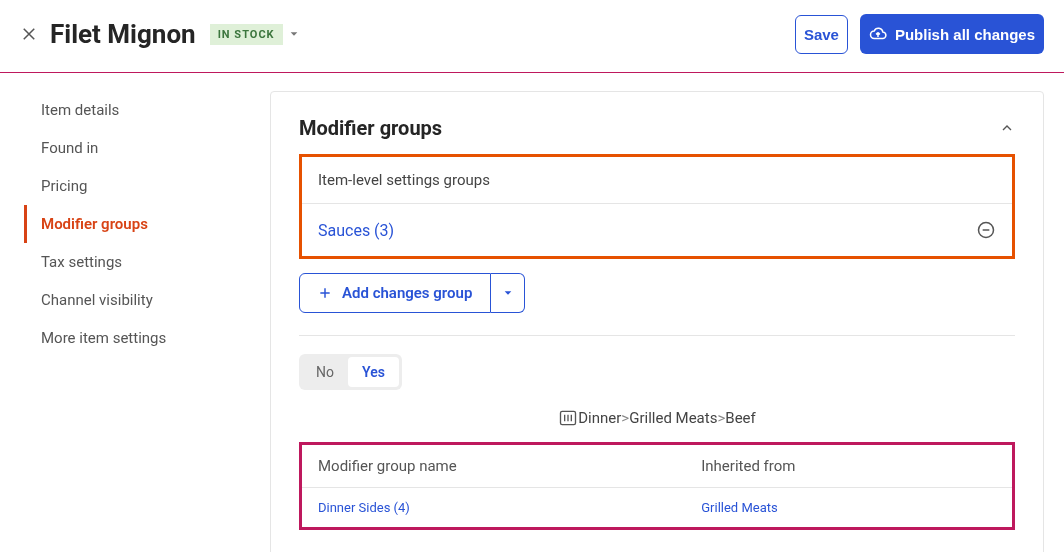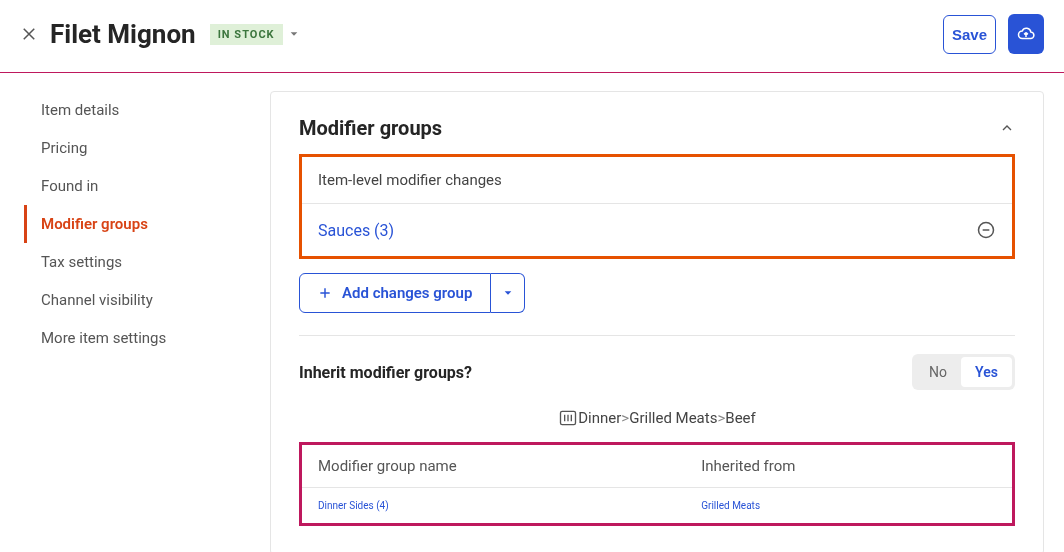--- a/index.html
+++ b/index.html
@@ -35,21 +35,21 @@
   .inherit-title { font-size: 16px; font-weight: 700; flex: 1; }
   .toggle { background: #ededed; border-radius: 6px; display: flex; padding: 3px; }
   .tog-opt { font-size: 14px; padding: 7px 14px; border-radius: 4px; cursor: pointer; color: #666; text-align: center; }
   .tog-opt.active { background: #fff; color: #2953d6; font-weight: 600; }
   .crumbs { display: flex; align-items: center; gap: 0; margin-top: 18px; font-size: 15px; color: #444; justify-content: center; }
   .crumb-sep { color: #888; }
   .menu-icon { width: 20px; height: 20px; }
   .inh-table { border: 3px solid #be185d; margin-top: 14px; }
   .t-head, .t-row { display: flex; padding: 12px 16px; }
   .t-head { color: #555; font-size: 15px; border-bottom: 1px solid #e5e5e5; }
-  .t-row { font-size: 10px; }
+  .t-row { font-size: 13px; }
   .col-a { flex: 1.3; }
   .col-b { flex: 1; }
   .link { color: #2953d6; cursor: pointer; }
 </style>
 </head>
 <body>
 
 <div class="header">
   <svg class="close-x" viewBox="0 0 24 24" fill="none" stroke="#555" stroke-width="2">
       <path d="M5 5l14 14M19 5L5 19"></path>
@@ -63,44 +63,45 @@
   </div>
   <div class="header-spacer"></div>
   <button class="btn btn-outline">
       <span>Save</span>
     </button>
   <button class="btn btn-primary">
     <svg width="18" height="18" viewBox="0 0 24 24" fill="none" stroke="#fff" stroke-width="2">
         <path d="M7 18a5 5 0 0 1 0-10 6 6 0 0 1 11.5 1.5A4 4 0 0 1 18 18H7z"></path>
         <path d="M12 16v-6m0 0l-2.5 2.5M12 10l2.5 2.5"></path>
       </svg>
+    <span>Publish all changes</span>
   </button>
 </div>
 
 <div class="body">
   <div class="sidebar">
     <div class="side-item"><span>Item details</span></div>
+    <div class="side-item"><span>Found in</span></div>
     <div class="side-item"><span>Pricing</span></div>
-    <div class="side-item"><span>Found in</span></div>
     <div class="side-item active"><span>Modifier groups</span></div>
     <div class="side-item"><span>Tax settings</span></div>
     <div class="side-item"><span>Channel visibility</span></div>
     <div class="side-item"><span>More item settings</span></div>
   </div>
 
   <div class="main">
     <div class="section-hdr">
       <div class="section-title">Modifier groups</div>
       <svg class="chev" viewBox="0 0 24 24" fill="none" stroke="#555" stroke-width="2">
           <path d="M6 15l6-6 6 6"></path>
         </svg>
     </div>
 
     <div class="hl-box">
-      <div class="il-header">Item-level modifier changes</div>
+      <div class="il-header">Item-level settings groups</div>
       <div class="il-row">
         <span class="il-link">Sauces (3)</span>
         <svg class="remove-circ" viewBox="0 0 24 24" fill="none" stroke="#555" stroke-width="1.8">
             <circle cx="12" cy="12" r="9"></circle>
             <path d="M8 12h8"></path>
           </svg>
       </div>
     </div>
 
     <div class="add-row">
@@ -113,21 +114,20 @@
       <div class="add-caret">
         <svg width="10" height="10" viewBox="0 0 12 12" fill="#2953d6">
             <path d="M2 4l4 4 4-4z"></path>
           </svg>
       </div>
     </div>
 
     <div class="divider"></div>
 
     <div class="inherit-row">
-      <div class="inherit-title">Inherit modifier groups?</div>
       <div class="toggle">
         <div class="tog-opt">No</div>
         <div class="tog-opt active">Yes</div>
       </div>
     </div>
 
     <div class="crumbs">
       <svg class="menu-icon" viewBox="0 0 24 24" fill="none" stroke="#555" stroke-width="1.6">
           <rect x="3" y="4" width="18" height="16" rx="2"></rect>
           <path d="M8 8v8M12 8v8M16 8v8"></path>

